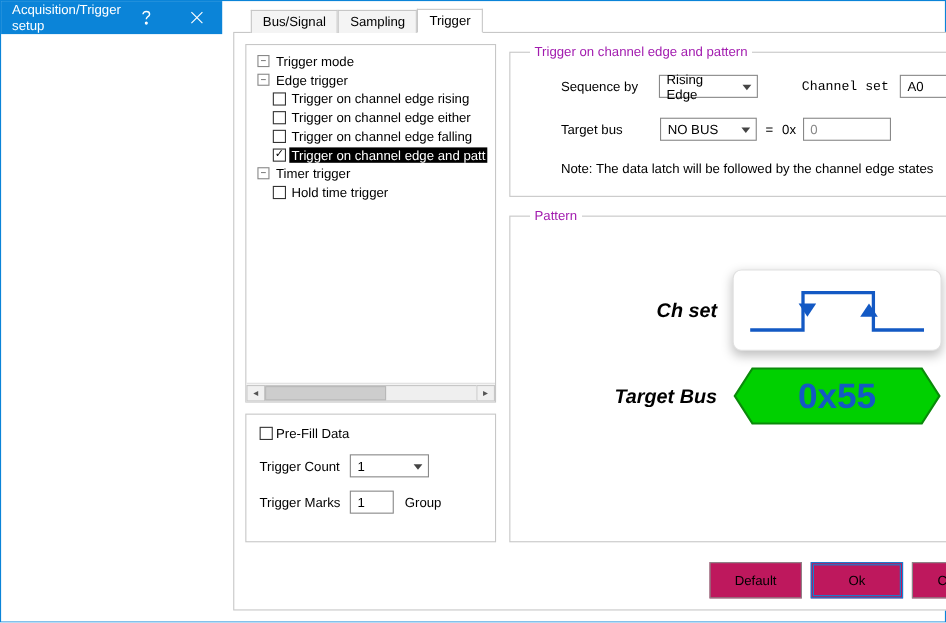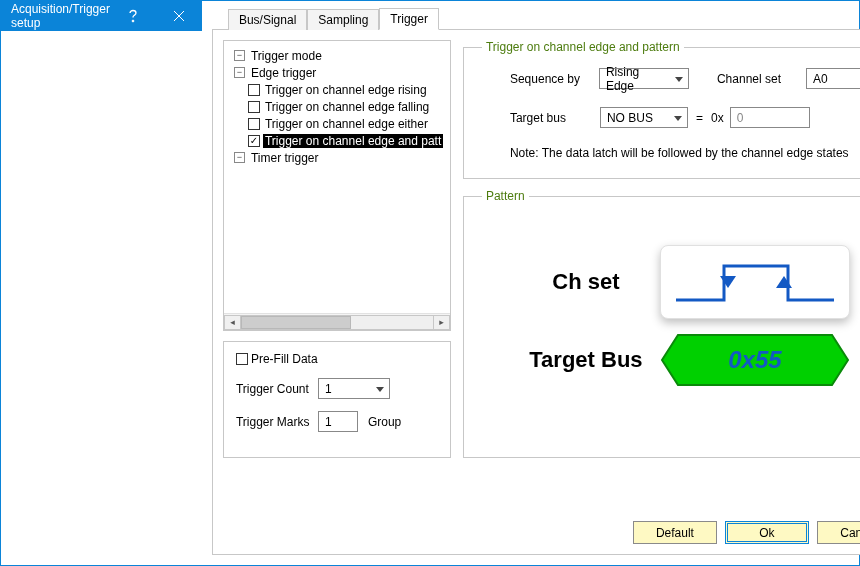--- a/index.html
+++ b/index.html
@@ -32,37 +32,37 @@
   .hscroll .thumb { position:absolute; left:0; top:0; height:13px; width:110px; background:#cdcdcd; border:1px solid #b8b8b8;}
   .opts-box { border: 1px solid #c7c7c7; padding: 10px 10px 25px 12px; }
   .opt-row { display: flex; align-items: center; margin-bottom: 12px; }
   .opt-row:last-child { margin-bottom: 0; }
   .opt-row .lbl { width: 82px; }
   .combo { border: 1px solid #888; height: 21px; display: inline-flex; align-items: center; padding: 0 18px 0 6px; position: relative; min-width: 72px; background:#fff;}
   .combo::after { content: ""; position: absolute; right: 5px; top: 8px; border-left: 4px solid transparent; border-right: 4px solid transparent; border-top: 5px solid #444; }
   .txt { border: 1px solid #888; height: 21px; padding: 0 6px; display:inline-flex; align-items:center; background:#fff; }
   .right-col { flex: 1; display: flex; flex-direction: column; gap: 10px; min-width:0; }
   fieldset.group { border: 1px solid #c7c7c7; padding: 14px 18px 18px 18px; margin:0; }
-  fieldset.group > legend { padding: 0 4px; color:#4d7c0f; }
+  fieldset.group > legend { padding: 0 4px; color:#a21caf; }
   .form-row { display: flex; align-items: center; margin-bottom: 18px; }
   .form-row:last-child { margin-bottom: 0; }
   .form-row .flbl { width: 90px; }
-  .form-row .flbl2 { width: 90px; margin-left: 28px; }
+  .form-row .flbl2 { width: 90px; margin-left: 40px; font-family: Liberation Mono, monospace; }
   .eq { margin: 0 8px; }
   .txt.small { width: 80px; color:#888; }
   .note { margin-top: 4px; }
   .example-body { display:flex; flex-direction:column; align-items:center; gap:14px; padding: 28px 10px 20px 10px; }
   .ex-row { display:flex; align-items:center; gap:14px; }
-  .ex-label { font-weight:700; font-size:22px; width:120px; text-align:center; }
+  .ex-label { font-weight:700; font-size:18px; width:120px; text-align:right;font-style:italic; }
   .chset-card { width:190px; height:74px; background:#fff; border:1px solid #e0e0e0; border-radius:8px; box-shadow:0 4px 10px rgba(0,0,0,0.25); display:flex; align-items:center; justify-content:center; }
   .hexagon { width:190px; height:54px; position:relative; display:flex; align-items:center; justify-content:center; }
   .hexagon svg { position:absolute; inset:0; }
-  .hexagon .val { position:relative; font-weight:700; font-size:24px; color:#1359c4;font-style:italic; }
+  .hexagon .val { position:relative; font-weight:700; font-size:32px; color:#1359c4; }
   .footer { display:flex; justify-content:flex-end; gap:8px; padding: 8px 12px 0 0; }
-  .btnf { width:84px; height:23px; border:1px solid #8a8a8a; background:#fef9c3; display:flex; align-items:center; justify-content:center; cursor:default;margin-top:45px; }
+  .btnf { width:84px; height:33px; border:1px solid #8a8a8a; background:#be185d; display:flex; align-items:center; justify-content:center; cursor:default; }
   .btnf.primary { border:1px solid #0b84d8; outline:1px solid #0b84d8; outline-offset:-3px; }
 </style>
 </head>
 <body>
 
 <div class="window">
   <div class="titlebar">
     <div class="title">Acquisition/Trigger setup</div>
     <div class="ctl">
       <svg width="12" height="14" viewBox="0 0 12 14" fill="none">
@@ -106,43 +106,49 @@
                   <ul>
                     <li>
                         <div class="node-row">
                       <span class="cb"></span>
                       <span class="node-label">Trigger on channel edge rising</span>
                     </div>
                       </li>
                     <li>
                         <div class="node-row">
                       <span class="cb"></span>
+                      <span class="node-label">Trigger on channel edge either</span>
+                    </div>
+                      </li>
+                    <li>
+                        <div class="node-row">
+                      <span class="cb"></span>
                       <span class="node-label">Trigger on channel edge falling</span>
-                    </div>
-                      </li>
-                    <li>
-                        <div class="node-row">
-                      <span class="cb"></span>
-                      <span class="node-label">Trigger on channel edge either</span>
                     </div>
                       </li>
                     <li>
                         <div class="node-row selected">
                       <span class="cb checked"></span>
                       <span class="node-label">Trigger on channel edge and patt</span>
                     </div>
                       </li>
                   </ul>
                 </li>
                 <li>
                   <div class="node-row">
                     <span class="expander">−</span>
                     <span class="node-label">Timer trigger</span>
                   </div>
                   <ul>
+                    <li>
+                        <div class="node-row">
+                      <span class="cb"></span>
+                      <span class="node-label">Hold time trigger</span>
+                    </div>
+                      </li>
                   </ul>
                 </li>
               </ul>
             </div>
             <div class="hscroll">
               <div class="btn">◂</div>
               <div class="track">
                   <div class="thumb"></div>
                 </div>
               <div class="btn">▸</div>

